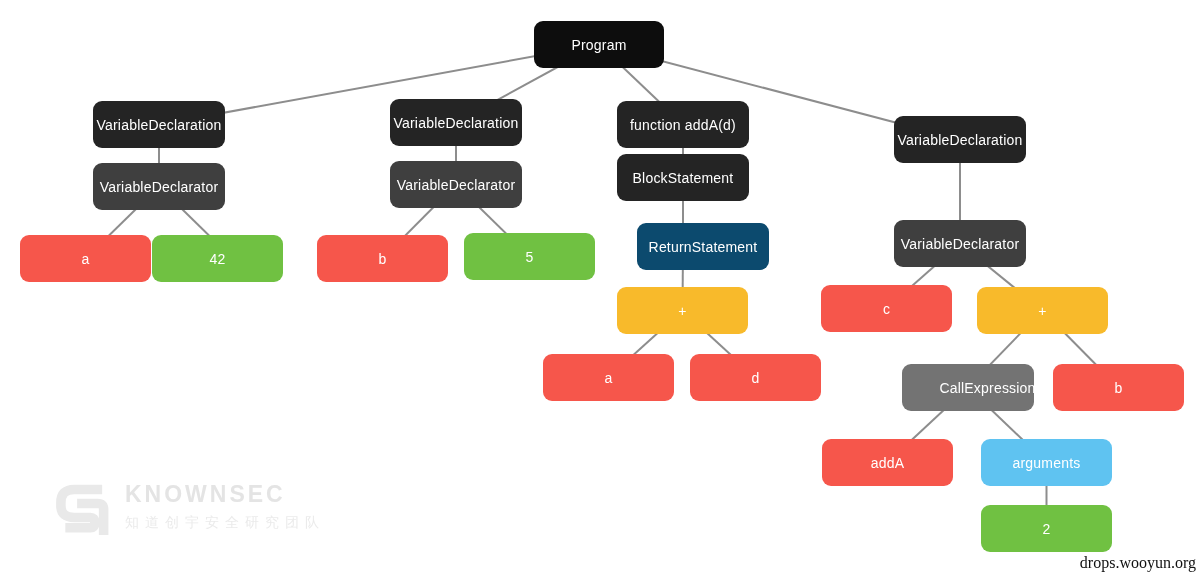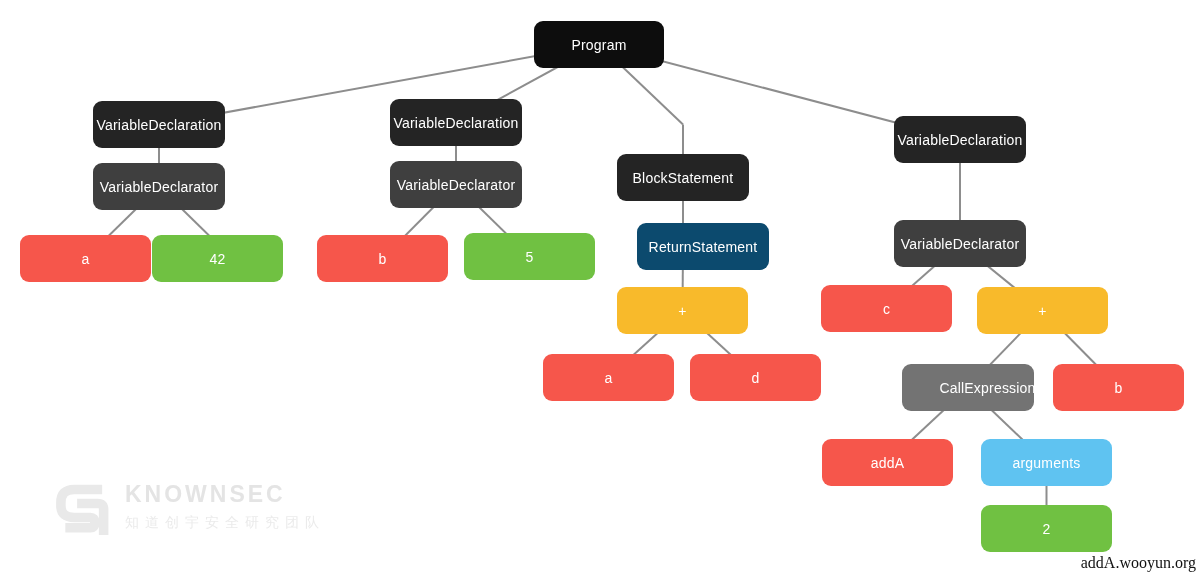--- a/index.html
+++ b/index.html
@@ -69,30 +69,31 @@
     <svg class="wm-glyph" width="56" height="60" viewBox="0 0 76 80">
       <path d="M64,8 L26,8 Q8,8 8,26 L8,30 Q8,46 26,46 L48,46 Q54,46 54,52 L54,54 Q54,60 48,60 L14,60" fill="none" stroke="#e9e9e9" stroke-width="13" stroke-linecap="butt"></path>
       <path d="M30,27 L58,27 Q66,27 66,35 L66,70" fill="none" stroke="#e9e9e9" stroke-width="13" stroke-linecap="butt"></path>
     </svg>
     <div>
       <div class="wm-brand">KNOWNSEC</div>
       <div class="wm-sub">知道创宇安全研究团队</div>
     </div>
   </div>
 
-  <div class="credit">addA.wooyun.org</div>
+  <div class="credit">drops.wooyun.org</div>
 <div class="node" style="left: 534px; top: 21px; width: 130px; height: 47px; background: rgb(13, 13, 13);">Program</div>
     <div class="node" style="left: 93px; top: 101px; width: 132px; height: 47px; background: rgb(36, 36, 36);">VariableDeclaration</div>
     <div class="node" style="left: 93px; top: 163px; width: 132px; height: 47px; background: rgb(63, 63, 63);">VariableDeclarator</div>
     <div class="node" style="left: 20px; top: 235px; width: 131px; height: 47px; background: rgb(246, 86, 75);">a</div>
     <div class="node" style="left: 152px; top: 235px; width: 131px; height: 47px; background: rgb(112, 193, 66);">42</div>
     <div class="node" style="left: 390px; top: 99px; width: 132px; height: 47px; background: rgb(36, 36, 36);">VariableDeclaration</div>
     <div class="node" style="left: 390px; top: 161px; width: 132px; height: 47px; background: rgb(63, 63, 63);">VariableDeclarator</div>
     <div class="node" style="left: 317px; top: 235px; width: 131px; height: 47px; background: rgb(246, 86, 75);">b</div>
     <div class="node" style="left: 464px; top: 233px; width: 131px; height: 47px; background: rgb(112, 193, 66);">5</div>
+    <div class="node" style="left: 617px; top: 101px; width: 132px; height: 47px; background: rgb(36, 36, 36);">function addA(d)</div>
     <div class="node" style="left: 617px; top: 154px; width: 132px; height: 47px; background: rgb(36, 36, 36);">BlockStatement</div>
     <div class="node" style="left: 617px; top: 223px; width: 132px; height: 47px; background: #0c4a6e; margin-left: 20px;">ReturnStatement</div>
     <div class="node" style="left: 617px; top: 287px; width: 131px; height: 47px; background: rgb(248, 186, 43);">+</div>
     <div class="node" style="left: 543px; top: 354px; width: 131px; height: 47px; background: rgb(246, 86, 75);">a</div>
     <div class="node" style="left: 690px; top: 354px; width: 131px; height: 47px; background: rgb(246, 86, 75);">d</div>
     <div class="node" style="left: 894px; top: 116px; width: 132px; height: 47px; background: rgb(36, 36, 36);">VariableDeclaration</div>
     <div class="node" style="left: 894px; top: 220px; width: 132px; height: 47px; background: rgb(63, 63, 63);">VariableDeclarator</div>
     <div class="node" style="left: 821px; top: 285px; width: 131px; height: 47px; background: rgb(246, 86, 75);">c</div>
     <div class="node" style="left: 977px; top: 287px; width: 131px; height: 47px; background: rgb(248, 186, 43);">+</div>
     <div class="node" style="left: 902px; top: 364px; width: 132px; height: 47px; background: #737373; padding-left: 39px;">CallExpression</div>

